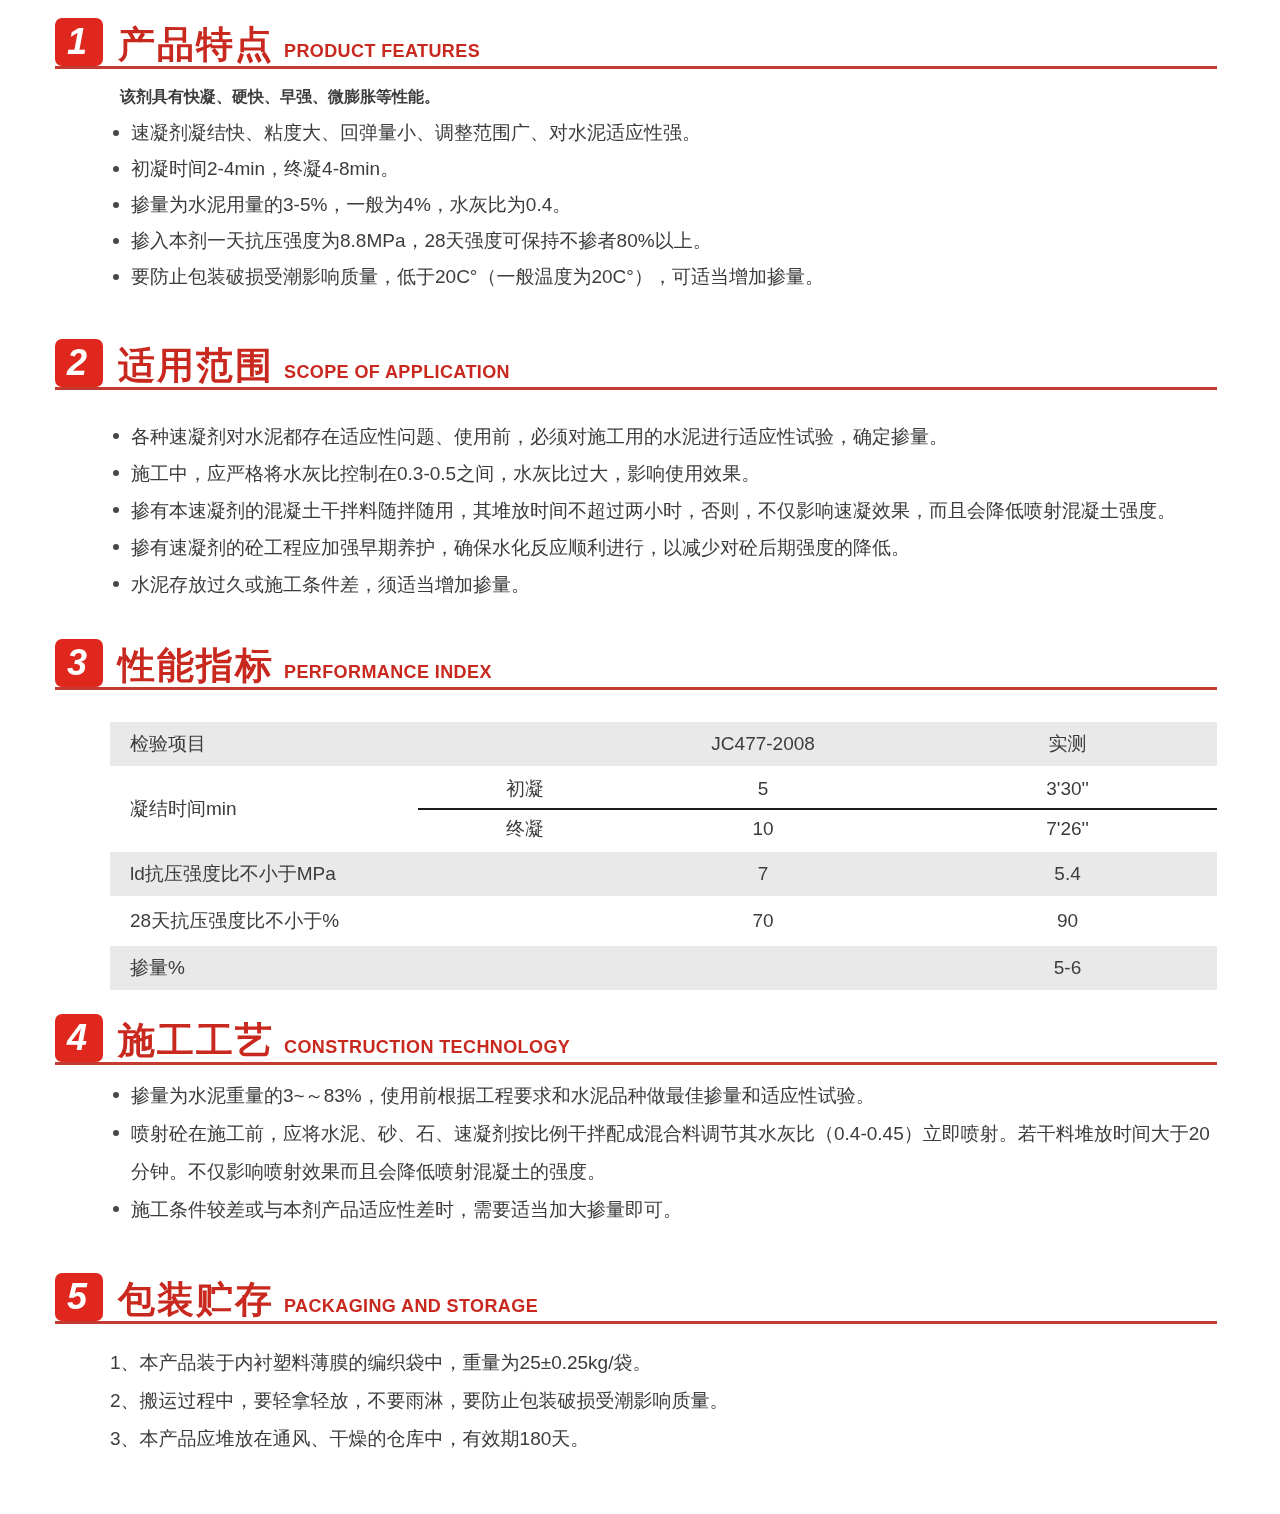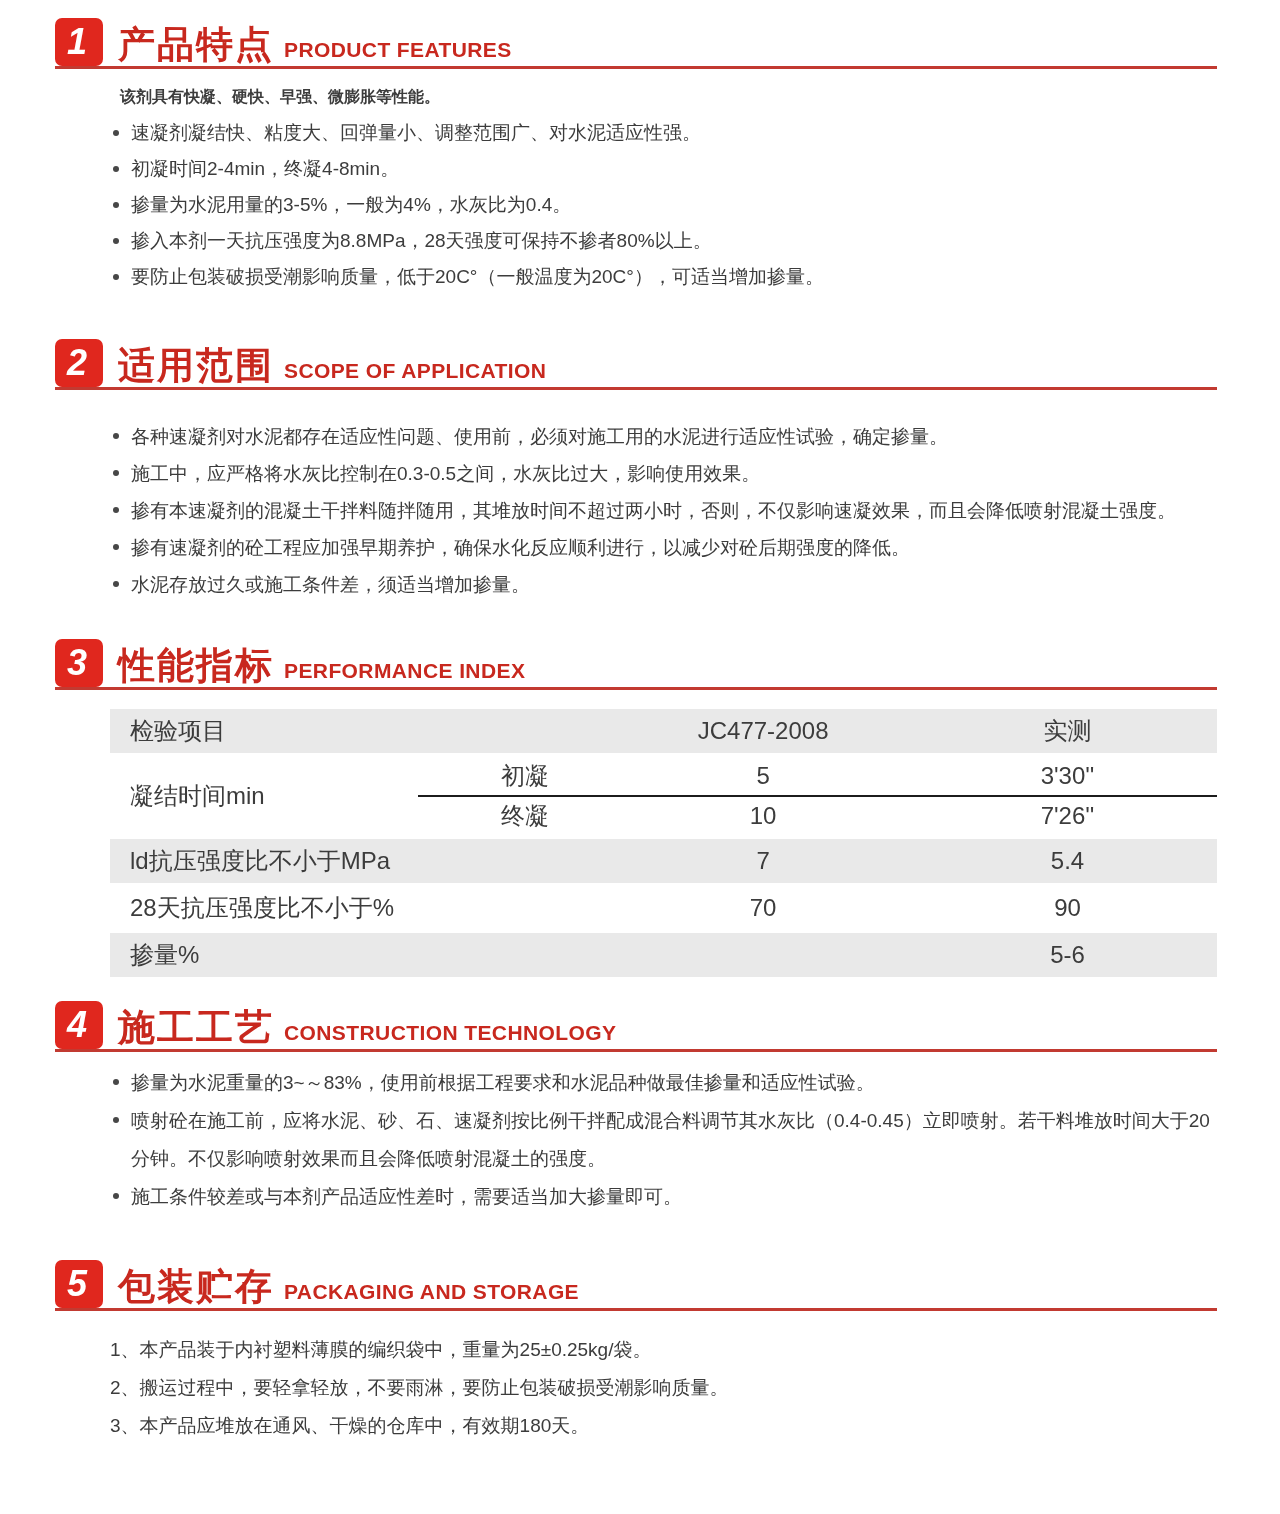--- a/index.html
+++ b/index.html
@@ -20,42 +20,42 @@
   .page{width:1280px;height:1514px;padding:18px 63px 0 55px;}
   
   .sec-head{display:flex;align-items:flex-end;border-bottom:3px solid var(--rule-red);}
   .badge{
     width:48px;height:48px;flex:0 0 48px;background:var(--badge-red);
     border-radius:7px;color:#ffffff;font-size:36px;font-weight:bold;font-style:italic;
     display:flex;align-items:center;justify-content:center;padding-right:4px;
   }
   .t-cn{color:var(--accent-red);font-size:37px;font-weight:bold;margin-left:15px;
         line-height:1;padding-bottom:3px;letter-spacing:2px;white-space:nowrap;}
-  .t-en{color:var(--accent-red);font-size:21px;font-weight:bold;margin-left:10px;
+  .t-en{color:var(--accent-red);font-size:18px;font-weight:bold;margin-left:10px;
         padding-bottom:4px;letter-spacing:.4px;white-space:nowrap;}
   
   .body{padding-left:55px;font-size:19px;}
   .intro{font-weight:bold;font-size:16px;margin:14px 0 0 10px;line-height:28px;}
   ul.bullets{list-style:none;margin:4px 0 0 0;padding:0;}
   ul.bullets li{position:relative;padding-left:21px;line-height:36px;}
   ul.bullets li::before{
     content:"";position:absolute;left:3px;top:15px;width:6px;height:6px;
     border-radius:50%;background:#474747;
   }
   .sec2 ul.bullets{margin-top:28px;}
   .sec2 ul.bullets li{line-height:37px;}
   .sec4 ul.bullets{margin-top:12px;}
   .sec4 ul.bullets li{line-height:38px;}
   
   .sec2{margin-top:44px;}
   .sec3{margin-top:36px;}
   .sec4{margin-top:24px;}
   .sec5{margin-top:44px;}
   
-  .ptable{margin-top:19px;font-size:24px;}
+  .ptable{margin-top:32px;font-size:19px;}
   .t-row{display:grid;grid-template-columns:30% 15% 28% 27%;height:44px;
          align-items:center;margin-bottom:3px;}
   .t-row.gray,.t-head{background:var(--row-gray);}
   .c1{padding-left:20px;}
   .c3,.c4{text-align:center;}
   .t-merged{display:flex;margin-bottom:3px;}
   .t-merged .mc1{width:30%;display:flex;align-items:center;padding-left:20px;}
   .t-merged .sub{flex:1;position:relative;}
   .subrow{display:grid;grid-template-columns:21.43% 40% 38.57%;height:40px;align-items:center;}
   .subrow .sc1{text-align:center;}

